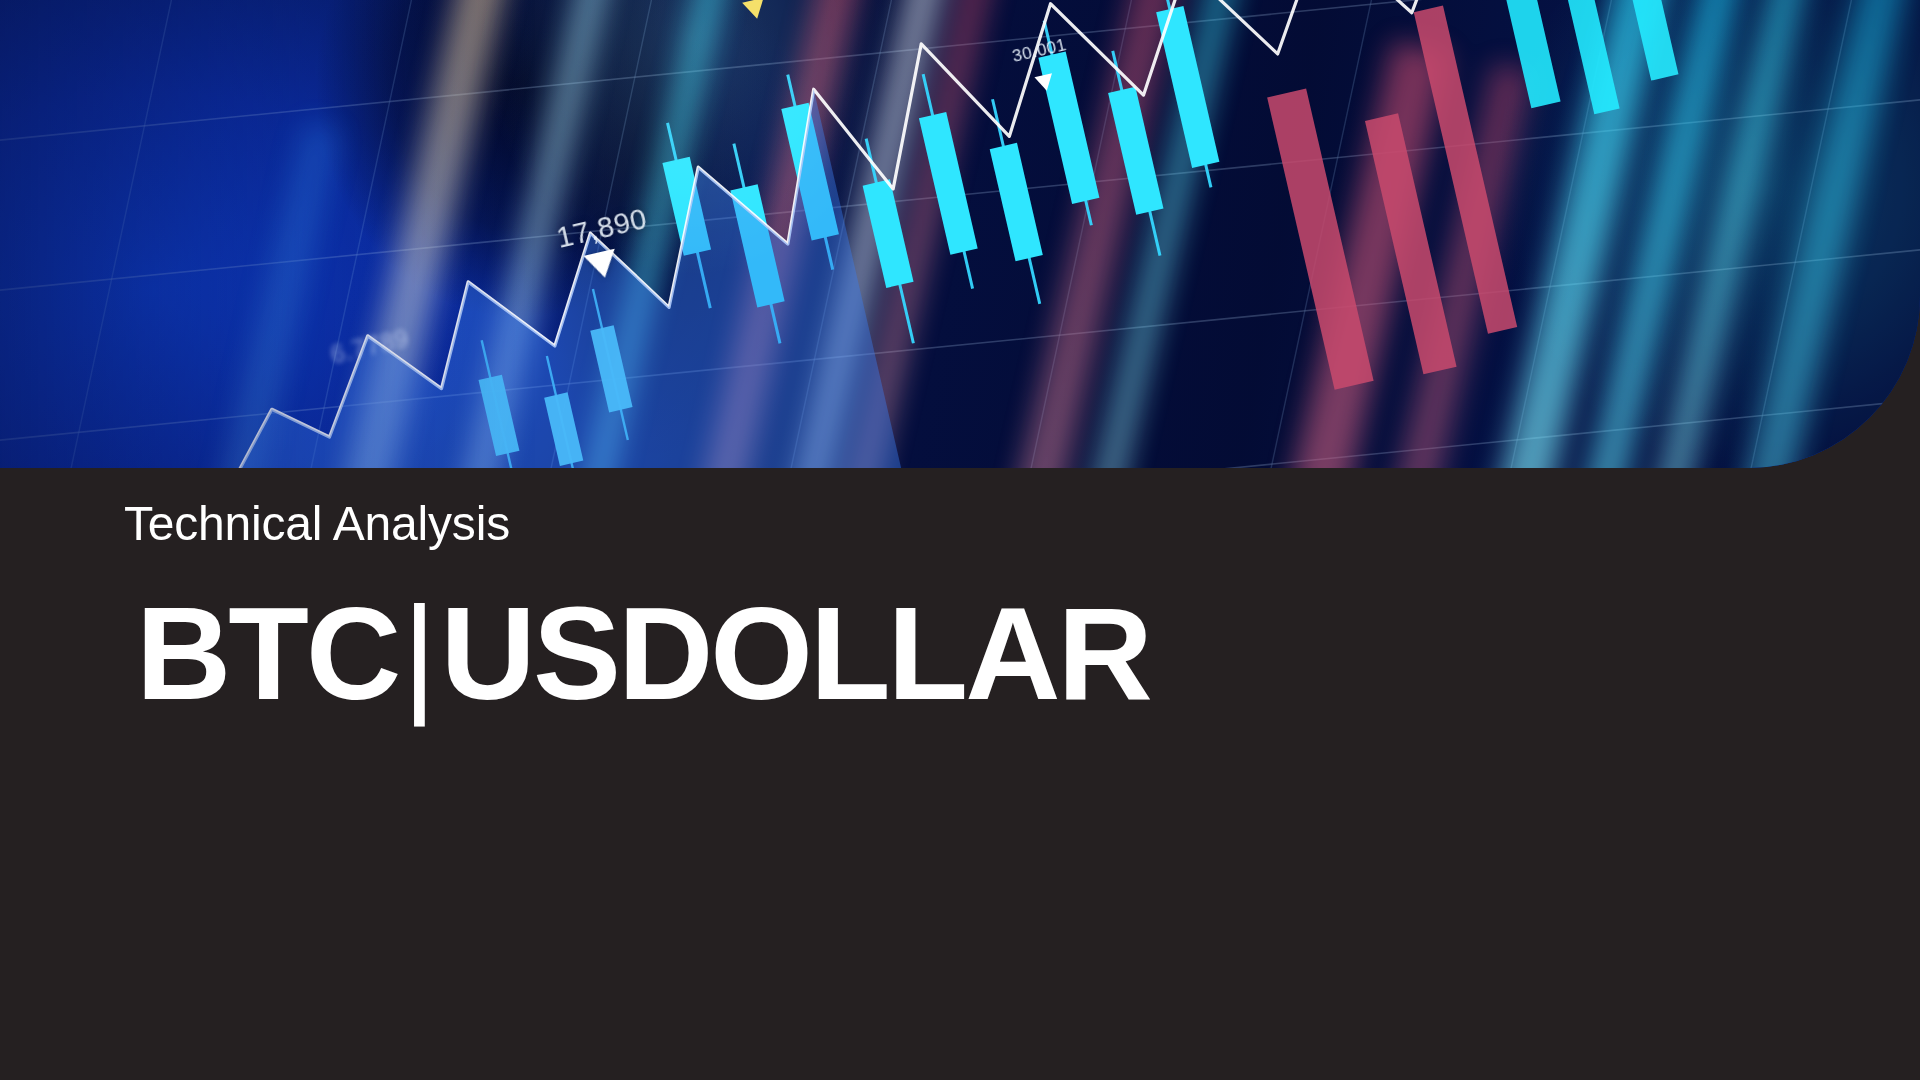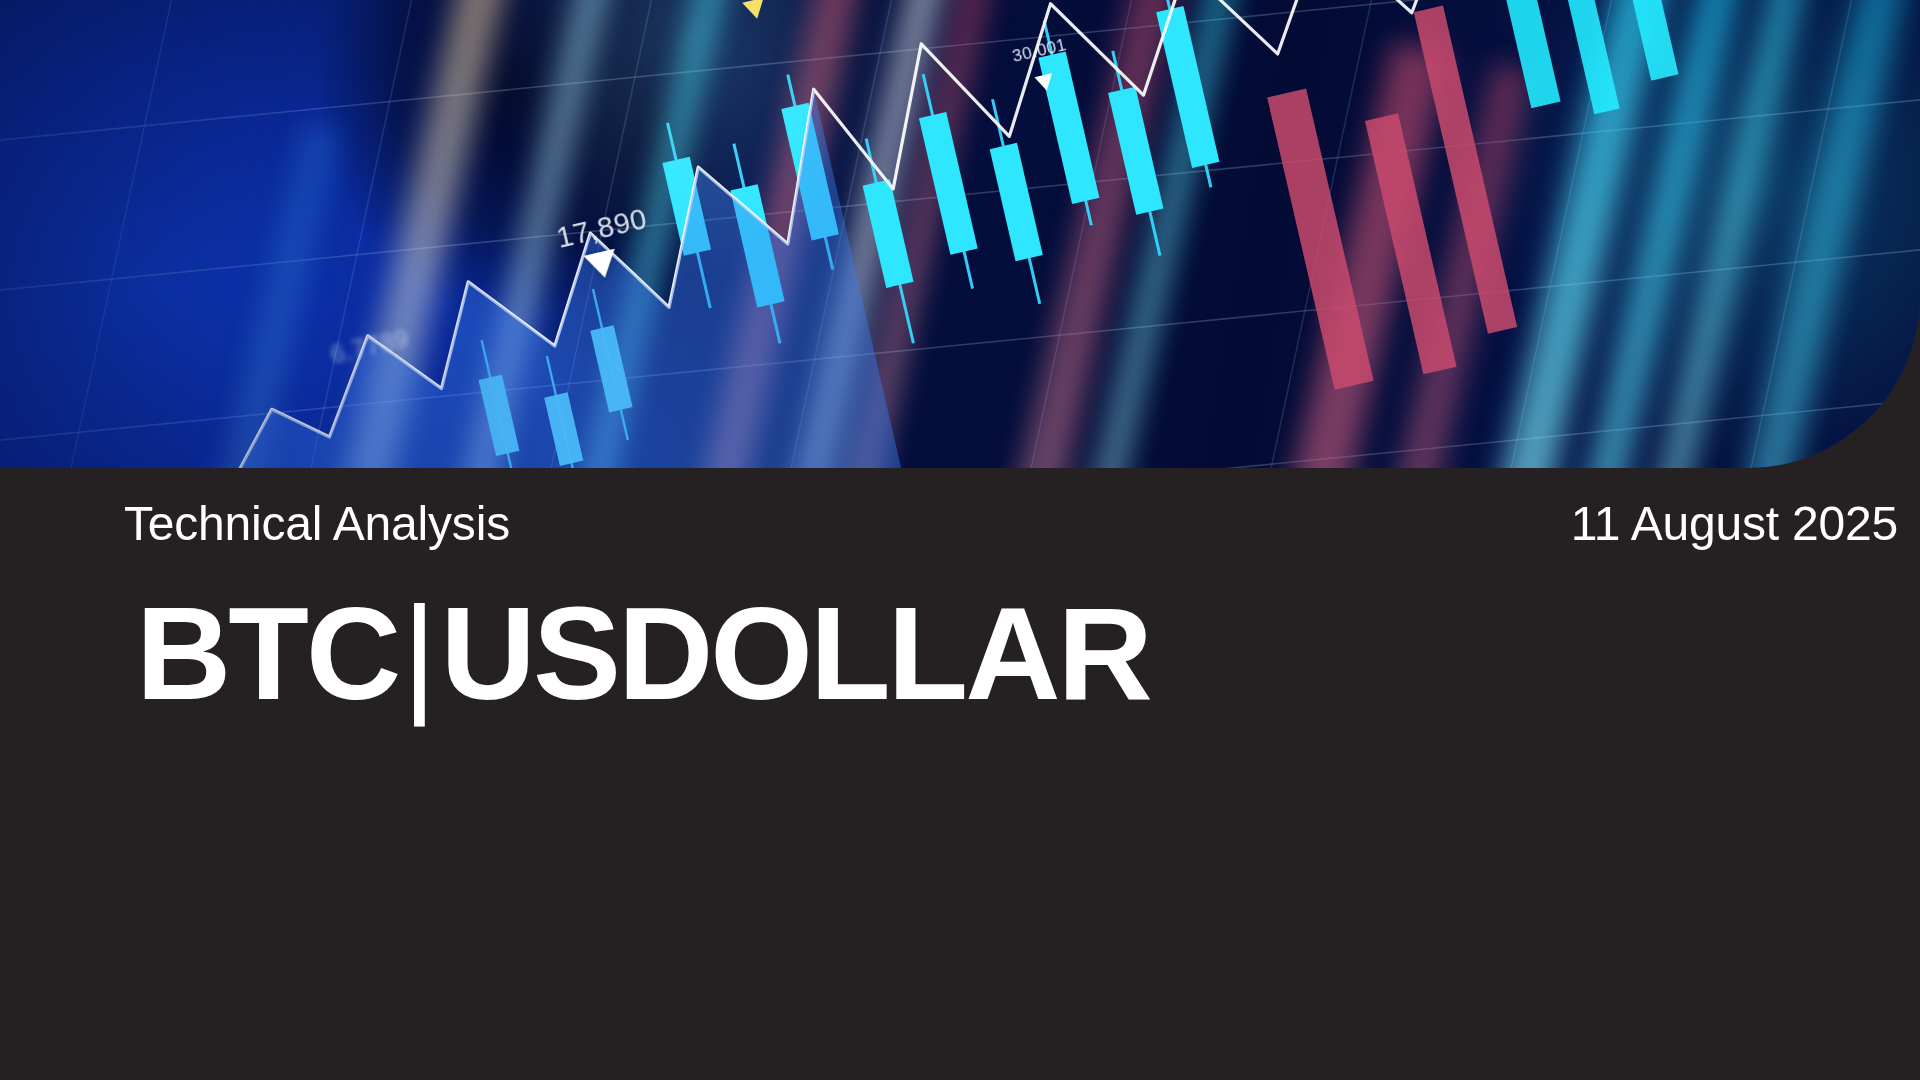--- a/index.html
+++ b/index.html
@@ -336,21 +336,20 @@
       <div class="tri tri-white-b"></div>
       <div class="tri tri-yellow"></div>
     </div>
 
   </div>
 
   <div class="content">
 
     <div class="meta-row">
       <div class="eyebrow">Technical Analysis</div>
-      <div class="date">11 August 2025</div>
     </div>
 
     <h1 class="headline">
       <span>BTC</span><span class="sep">|</span><span>USDOLLAR</span>
     </h1>
 
   </div>
 
 </div>
 

